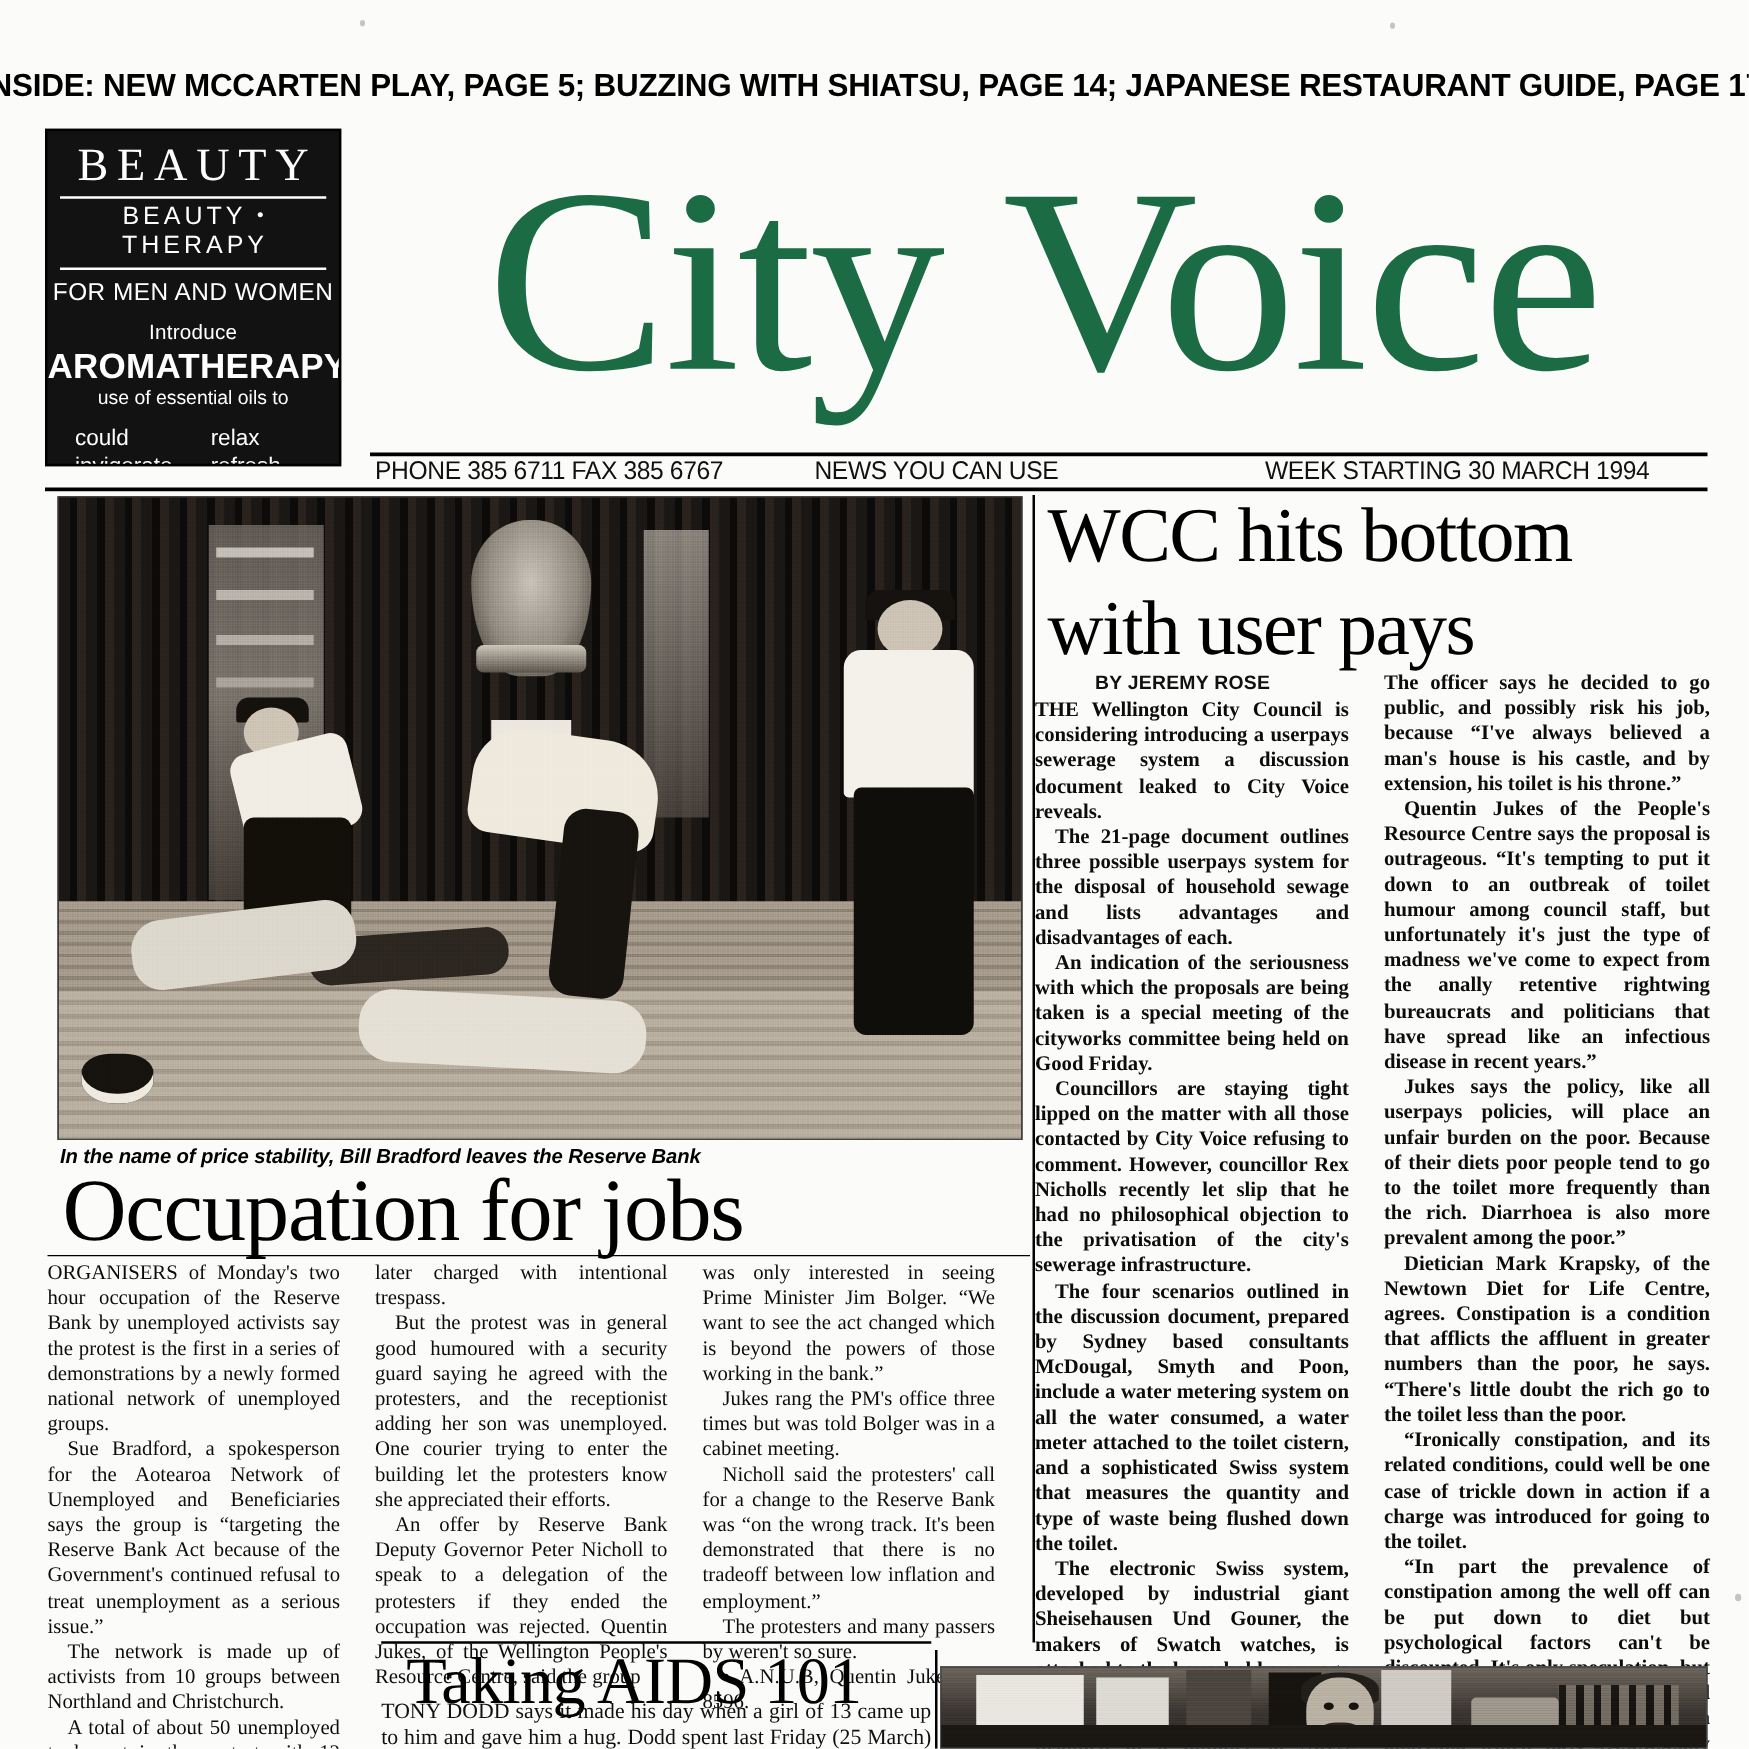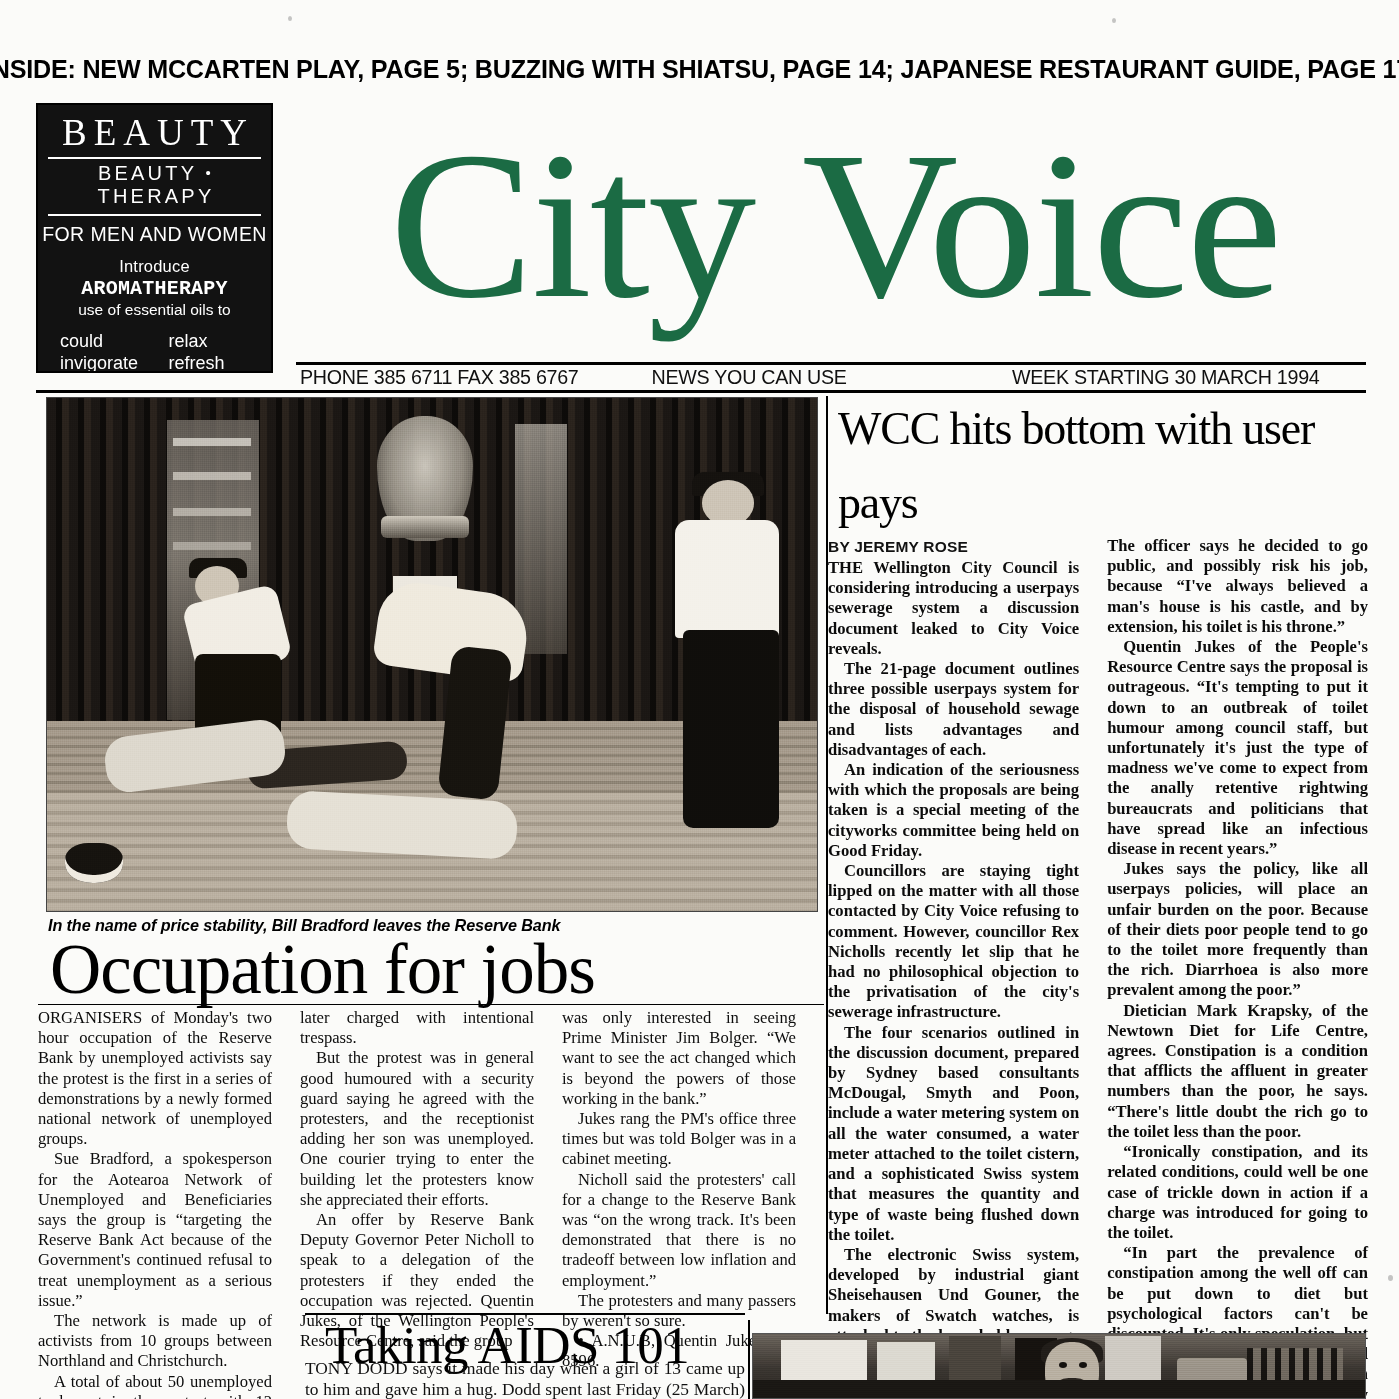--- a/index.html
+++ b/index.html
@@ -95,25 +95,24 @@
     letter-spacing: 0.4px;
     margin-top: 7px;
     font-weight: 500;
   }
   .essence-intro {
     font-size: 16.5px;
     margin-top: 11px;
     letter-spacing: 0.2px;
   }
   .essence-aroma {
-    font-size: 20px;
+    font-size: 28px;
     font-weight: bold;
     letter-spacing: 0.2px;
     margin-top: 1px;
-    font-family: Liberation Mono, monospace;
   }
   .essence-oils {
     font-size: 15.5px;
     margin-top: 1px;
     text-align: center;
   }
   .essence-words {
     margin-top: 12px;
     display: grid;
     grid-template-columns: 1fr 1fr;
@@ -398,28 +397,28 @@
     left: 826px; top: 396px;
     width: 2px; height: 918px;
     background: #000;
   }
   .wcc-headline {
     position: absolute;
     left: 838px;
     top: 392px;
     width: 530px;
     font-family: "Liberation Serif", serif;
-    font-size: 46px;
+    font-size: 62px;
     line-height: 74px;
     letter-spacing: -1.2px;
     color: #000;
   }
   .wcc-byline {
     position: absolute;
-    left: 828px;
+    left: 876px;
     top: 538px;
     font-family: "Liberation Sans", sans-serif;
     font-weight: bold;
     font-size: 15.5px;
     letter-spacing: 0.2px;
   }
   .wcc-cols {
     position: absolute;
     left: 828px;
     top: 558px;

